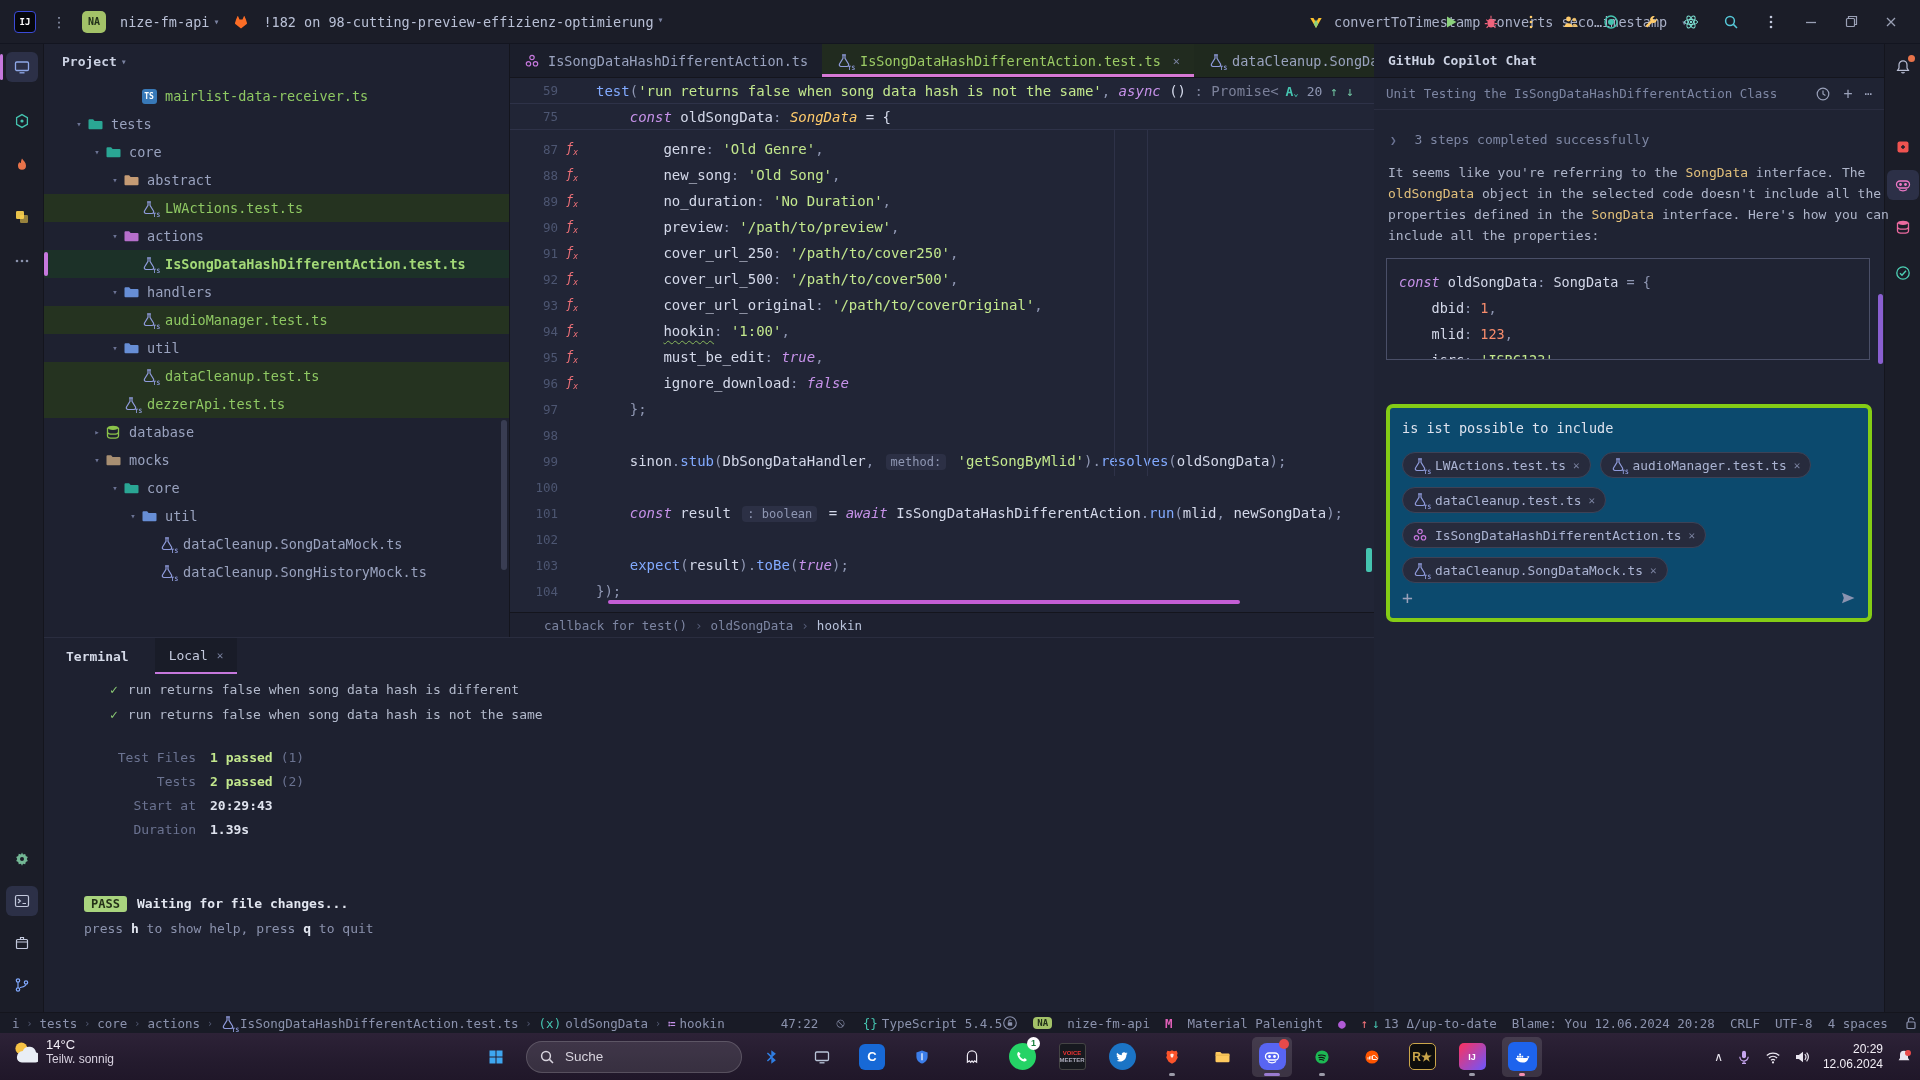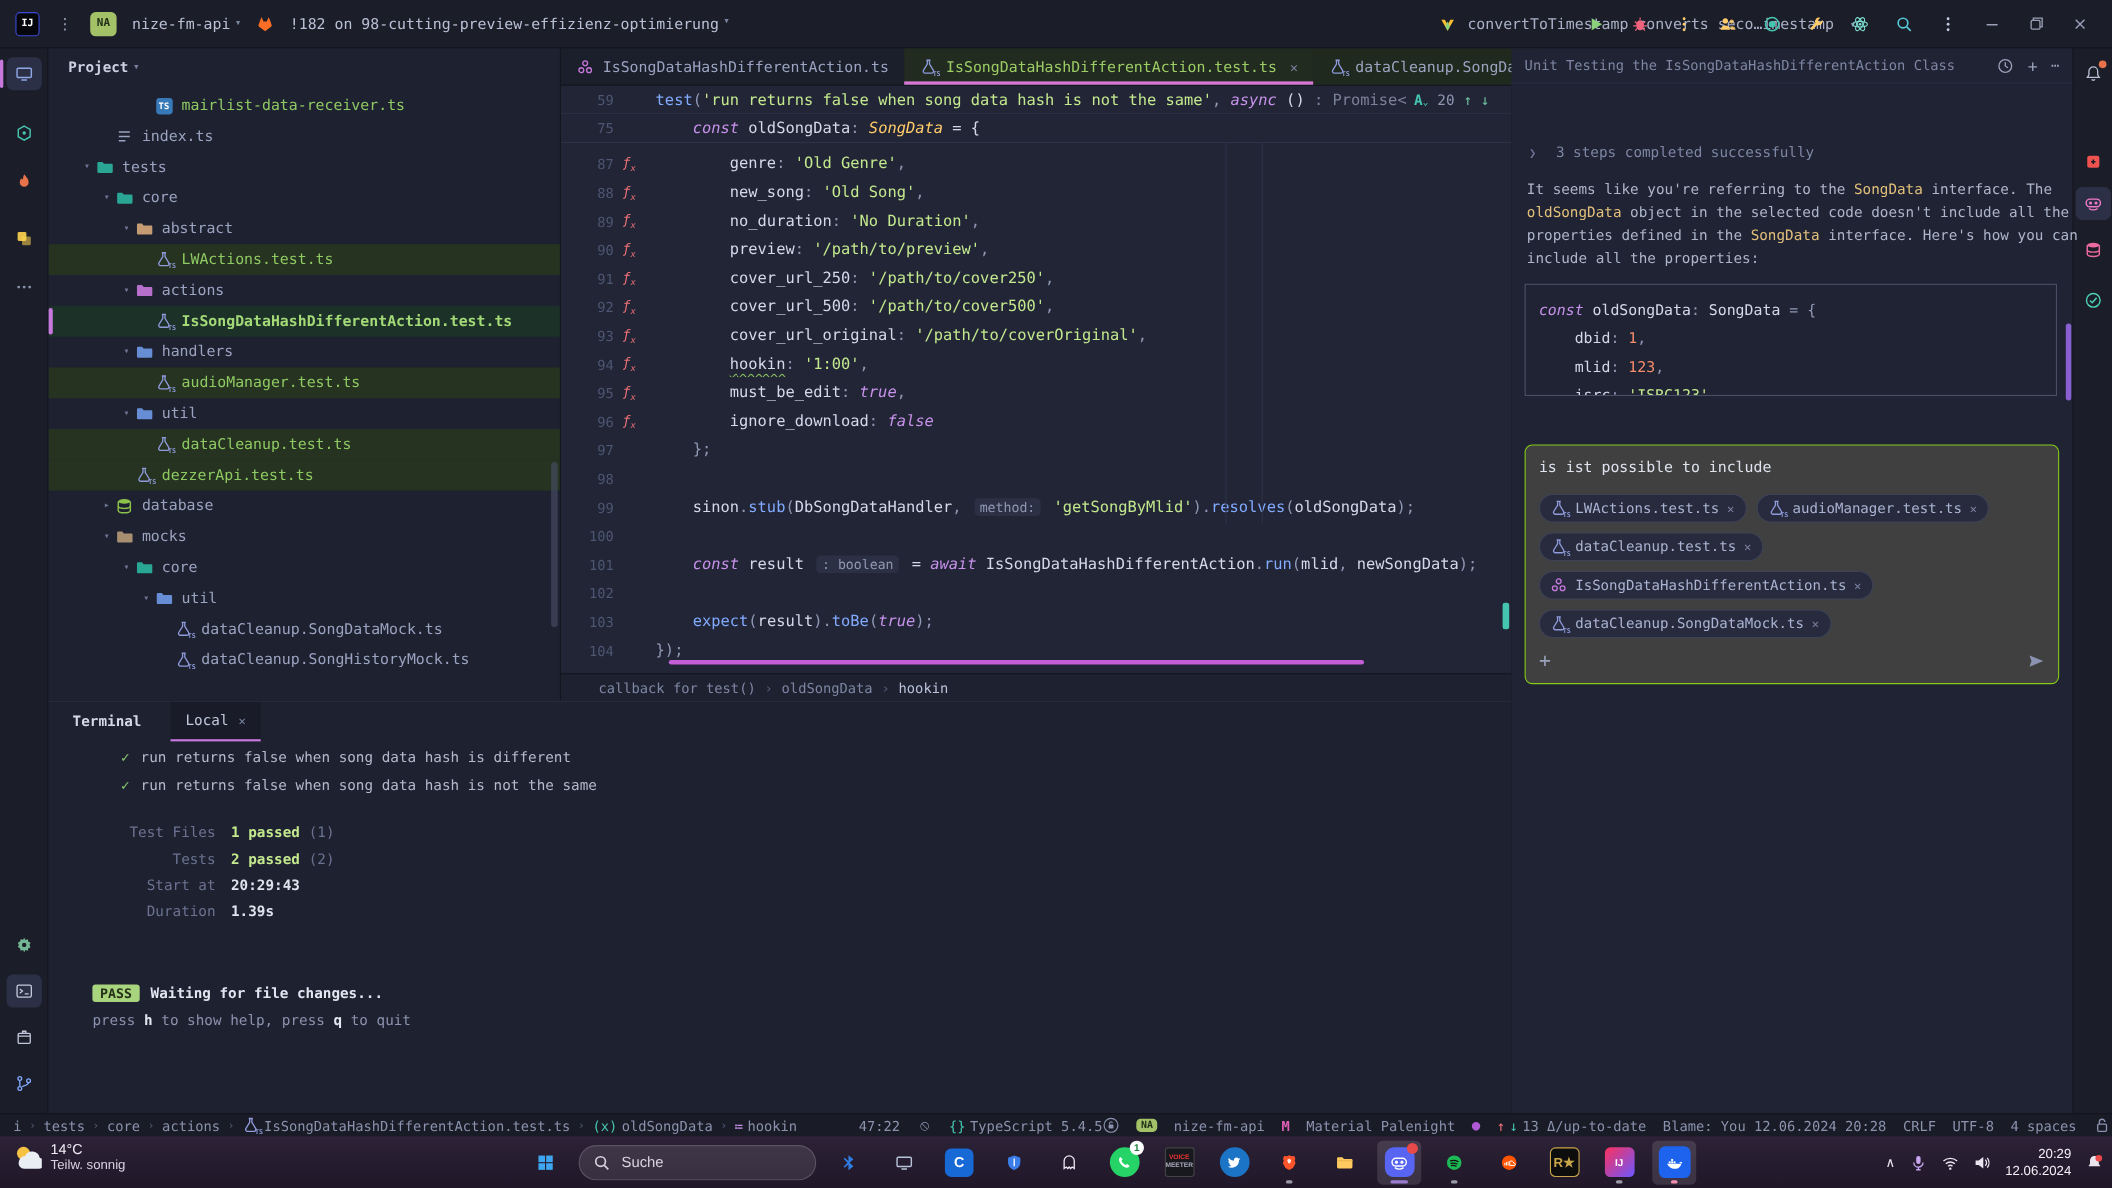--- a/index.html
+++ b/index.html
@@ -120,22 +120,22 @@
   .chat-thread { height:32px; display:flex; align-items:center; padding:0 12px; color:#7d86a3; font-size:12.5px; border-bottom:1px solid #2a2d40; }
   .chat-thread .sp { flex:1; }
   .chat-thread .hico { margin-left:12px; color:#9aa1ba; }
   .chat-steps { position:absolute; left:16px; top:88px; color:#7d86a3; }
   .chat-steps .ar { color:#6b7394; margin-right:10px; font-size:11px; }
   .chat-para { position:absolute; left:14px; top:118px; line-height:21px; color:#aeb5ca; font-size:13px; white-space:pre; }
   .chat-code { position:absolute; left:12px; top:214px; width:484px; height:102px; border:1px solid #4a4f68; background:#1f2333;
                padding:10px 12px; overflow:hidden; font-size:13.5px; line-height:26px; white-space:pre; }
   .chat-suggestion { position:absolute; left:0; top:322px; width:510px; height:27px; background:#1a1d2b;
                      display:flex; align-items:center; padding-left:10px; gap:8px; color:#7e9bf7; font-size:12.8px; }
-  .chat-input { position:absolute; left:12px; top:360px; width:486px; height:218px; border:1px solid #84cc16; border-radius:7px;
-                background:#404040; padding:12px; }
+  .chat-input { position:absolute; left:12px; top:360px; width:486px; height:218px; border:4px solid #84cc16; border-radius:7px;
+                background:#0c4a6e; padding:12px; }
   .chat-input .query { color:#dfe3ee; font-size:13.5px; }
   .chips { margin-top:16px; display:flex; flex-wrap:wrap; gap:9px; width:462px; }
   .chip { display:flex; align-items:center; gap:7px; background:#272b3d; border:1px solid #3d4257; border-radius:15px;
           padding:4px 10px 4px 9px; color:#aab3d2; font-size:12.8px; white-space:nowrap; }
   .chip .x { color:#7a82a0; font-size:11px; }
   .chip .iface { color:#c678dd; }
   .chat-bottom { position:absolute; left:12px; bottom:10px; right:12px; display:flex; align-items:center; justify-content:space-between; }
   .chat-bottom .plus { color:#9aa1ba; font-size:18px; }
   .chat-scroll { position:absolute; right:1px; top:250px; width:5px; height:70px; border-radius:3px; background:#8a5fd0; }
 
@@ -384,29 +384,20 @@
     <span class="chev">▾</span>
   </div>
   <div class="tree" id="tree">
       <div class="trow green-text" style="padding-left: 82px;">
         <span class="tchev"></span>
         <span class="ticn">
           <span class="tsbadge">TS</span>
         </span>
         <span class="tlabel">mairlist-data-receiver.ts</span>
       </div>
-      <div class="trow plain" style="padding-left: 46px;">
-        <span class="tchev"></span>
-        <span class="ticn">
-          <svg width="16" height="16" viewBox="0 0 16 16" xmlns="http://www.w3.org/2000/svg">
-            <path d="M3 4h10M3 8h10M3 12h6" stroke="#9aa3bf" stroke-width="1.4"></path>
-          </svg>
-        </span>
-        <span class="tlabel">index.ts</span>
-      </div>
       <div class="trow plain" style="padding-left: 28px;">
         <span class="tchev">▾</span>
         <span class="ticn">
           <svg width="16" height="16" viewBox="0 0 16 16" xmlns="http://www.w3.org/2000/svg">
             <path d="M1.5 4.2a1 1 0 0 1 1-1h3.6l1.5 1.7h6.9a1 1 0 0 1 1 1v6.3a1 1 0 0 1-1 1h-12a1 1 0 0 1-1-1z" fill="#2bb5a0" opacity=".9"></path>
           </svg>
         </span>
         <span class="tlabel">tests</span>
       </div>
       <div class="trow plain" style="padding-left: 46px;">
@@ -771,20 +762,23 @@
       <div class="tstat" style="top: 184px;">
         <span class="lbl">Duration</span>
         <span class="val">1.39s</span>
       </div>
       <div class="tline" style="top: 258px; left: 40px;"><span class="pass-badge">PASS</span><span class="twait">Waiting for file changes...</span></div>
       <div class="tline thelp" style="top: 283px; left: 40px;"><span>press </span><b>h</b><span> to show help, press </span><b>q</b><span> to quit</span></div>
     </div>
 </div>
 
 <div id="chat" class="abs">
+  <div class="chat-head">
+    <span>GitHub Copilot Chat</span>
+  </div>
   <div class="chat-thread">
     <span>Unit Testing the IsSongDataHashDifferentAction Class</span>
     <span class="sp"></span>
     <span class="hico" id="chat-clock">
         <svg width="16" height="16" viewBox="0 0 16 16" xmlns="http://www.w3.org/2000/svg">
           <circle cx="8" cy="8" r="5.8" fill="none" stroke="#9aa1ba" stroke-width="1.2"></circle>
           <path d="M8 4.5V8l2.4 1.6" stroke="#9aa1ba" stroke-width="1.2" fill="none"></path>
         </svg>
       </span>
     <span class="hico" style="font-size:15px">+</span>

